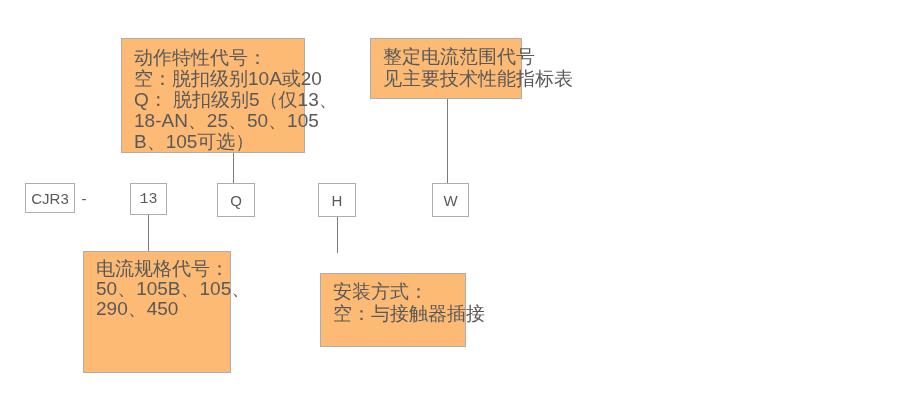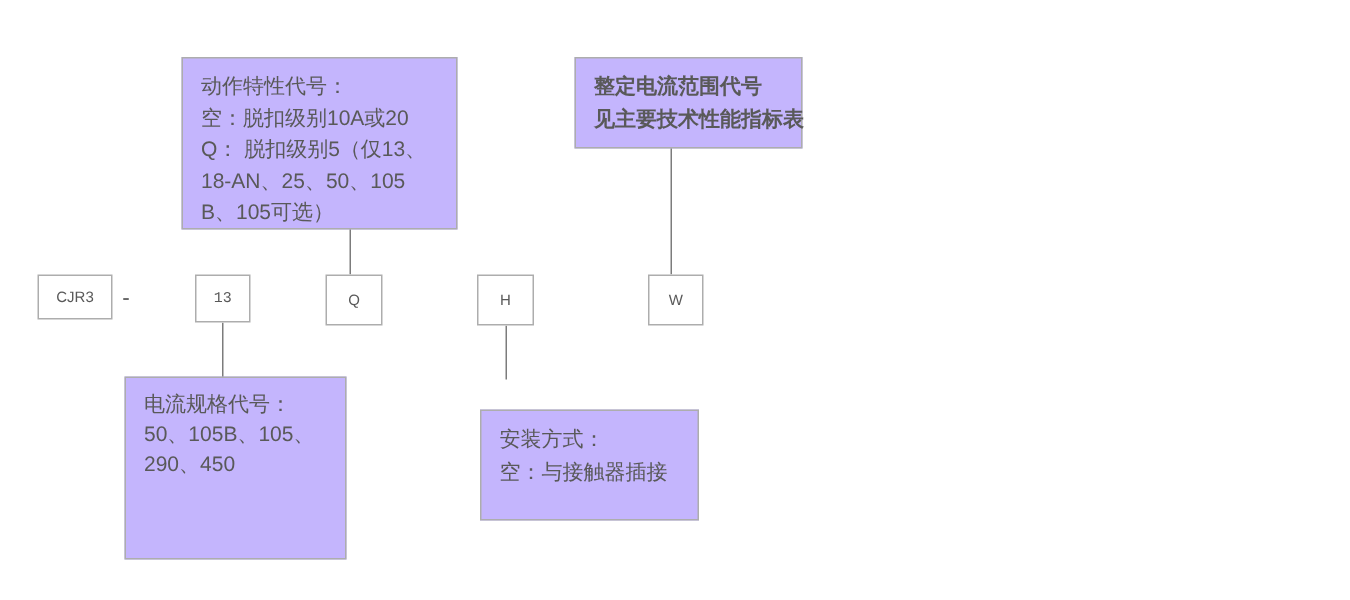--- a/index.html
+++ b/index.html
@@ -12,50 +12,50 @@
     position: relative;
     width: 900px;
     height: 400px;
     background: #ffffff;
     overflow: hidden;
   }
   .callout {
     position: absolute;
     box-sizing: border-box;
     border: 1px solid #adadad;
-    background: #c4b5fd;
+    background: #fdba74;
     color: #595959;
-    font-size: 14px;
+    font-size: 19px;
   }
   .callout .tline {
     white-space: nowrap;
   }
   #co-action {
     left: 121px; top: 38px; width: 184px; height: 115px;
     padding: 8px 0 0 12px; line-height: 21px;
   }
   #co-range {
-    left: 383px; top: 38px; width: 152px; height: 61px;
-    padding: 7px 0 0 12px; line-height: 22px; font-weight: bold;
+    left: 370px; top: 38px; width: 152px; height: 61px;
+    padding: 7px 0 0 12px; line-height: 22px;
   }
   #co-spec {
     left: 83px; top: 251px; width: 148px; height: 122px;
     padding: 7px 0 0 12px; line-height: 20px;
   }
   #co-mount {
     left: 320px; top: 253px; width: 146px; height: 74px;
     padding: 7px 0 0 12px; line-height: 22px; margin-top: 20px;
   }
   .code-box {
     position: absolute;
     box-sizing: border-box;
     border: 1px solid #adadad;
     background: #ffffff;
     color: #595959;
-    font-size: 10px;
+    font-size: 15px;
     display: flex;
     align-items: center;
     justify-content: center;
   }
   #bx-prefix { left: 25px;  top: 183px; width: 50px; height: 30px; }
   #bx-spec   { left: 130px; top: 183px; width: 37px; height: 32px; font-family: Liberation Mono, monospace; }
   #bx-action { left: 217px; top: 183px; width: 38px; height: 34px; }
   #bx-mount  { left: 318px; top: 183px; width: 38px; height: 34px; }
   #bx-range  { left: 432px; top: 183px; width: 37px; height: 34px; }
   .separator {

